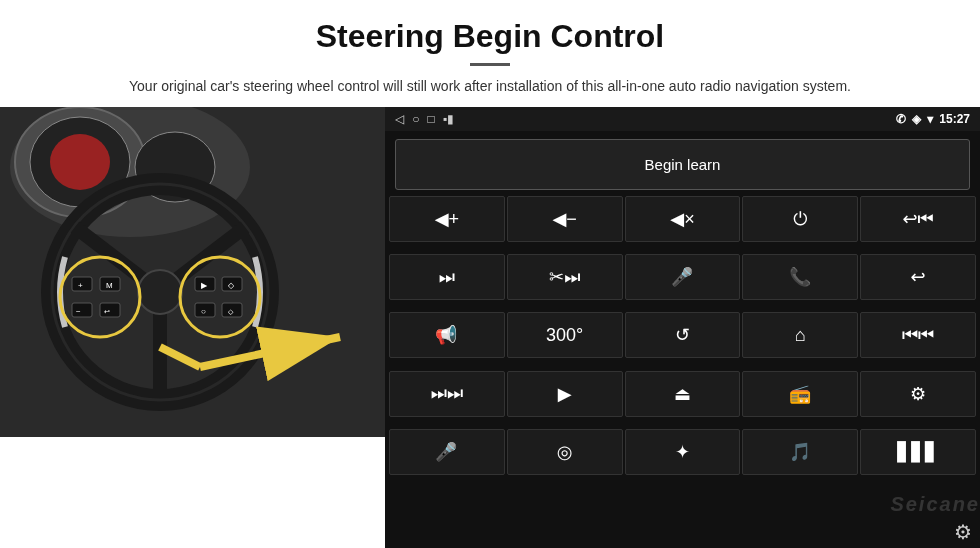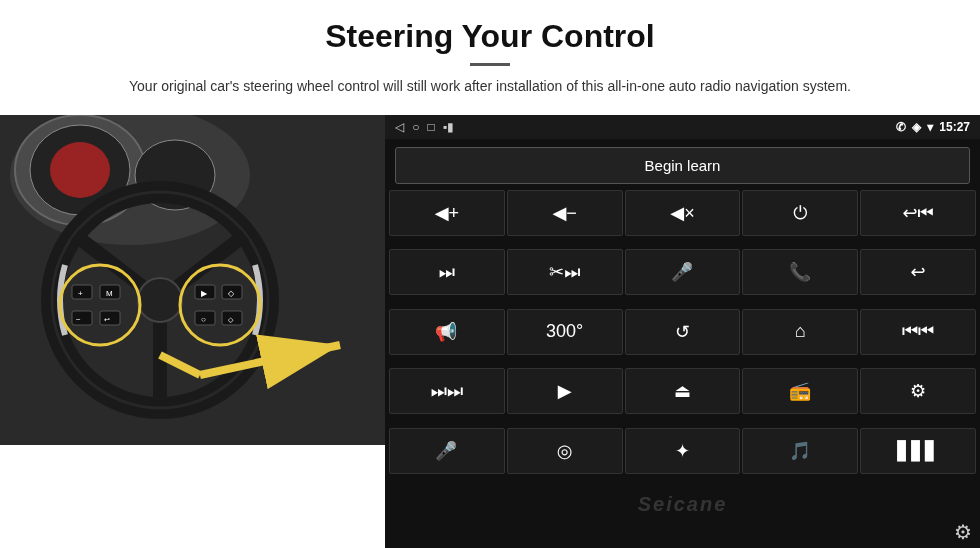--- a/index.html
+++ b/index.html
@@ -38,21 +38,21 @@
       height: 3px;
       background: #555;
       margin: 0 auto 10px;
     }
 
     .subtitle-text {
       font-size: 14px;
       color: #333;
       line-height: 1.5;
       max-width: 780px;
-      margin: 8px auto;
+      margin: 0 auto;
       text-align: center;
     }
 
     .content-section {
       display: flex;
       width: 100%;
       flex: 1;
       overflow: hidden;
     }
 
@@ -136,21 +136,21 @@
       font-weight: bold;
     }
 
     .begin-learn-row {
       padding: 8px 10px 6px;
       background: #111;
     }
 
     .begin-learn-btn {
       width: 100%;
-      padding: 9px;
+      padding: 16px;
       background: #222;
       border: 1px solid #555;
       color: #fff;
       font-size: 15px;
       text-align: center;
       border-radius: 3px;
       cursor: pointer;
     }
 
     .controls-grid {
@@ -168,21 +168,21 @@
       display: flex;
       align-items: center;
       justify-content: center;
       height: 46px;
       font-size: 18px;
       cursor: pointer;
       border-radius: 2px;
     }
 
     .seicane-watermark {
-      text-align: center;
+      text-align: right;
       color: rgba(255,255,255,0.15);
       font-size: 20px;
       font-style: italic;
       font-weight: bold;
       letter-spacing: 2px;
       padding: 4px 0 2px;
     }
 
     .gear-row {
       display: flex;
@@ -195,21 +195,21 @@
       font-size: 20px;
       cursor: pointer;
     }
   </style>
 </head>
 <body>
 
 <div class="page-container">
 
   <div class="header-section">
-    <h1 class="main-title">Steering Your Control</h1>
+    <h1 class="main-title">Steering Begin Control</h1>
     <div class="title-divider"></div>
     <p class="subtitle-text">Your original car's steering wheel control will still work after installation of this all-in-one auto radio navigation system.</p>
   </div>
 
   <div class="content-section">
 
     <div class="steering-image">
       <div class="sw-bg">
 
         <div class="sw-dashboard"></div>

